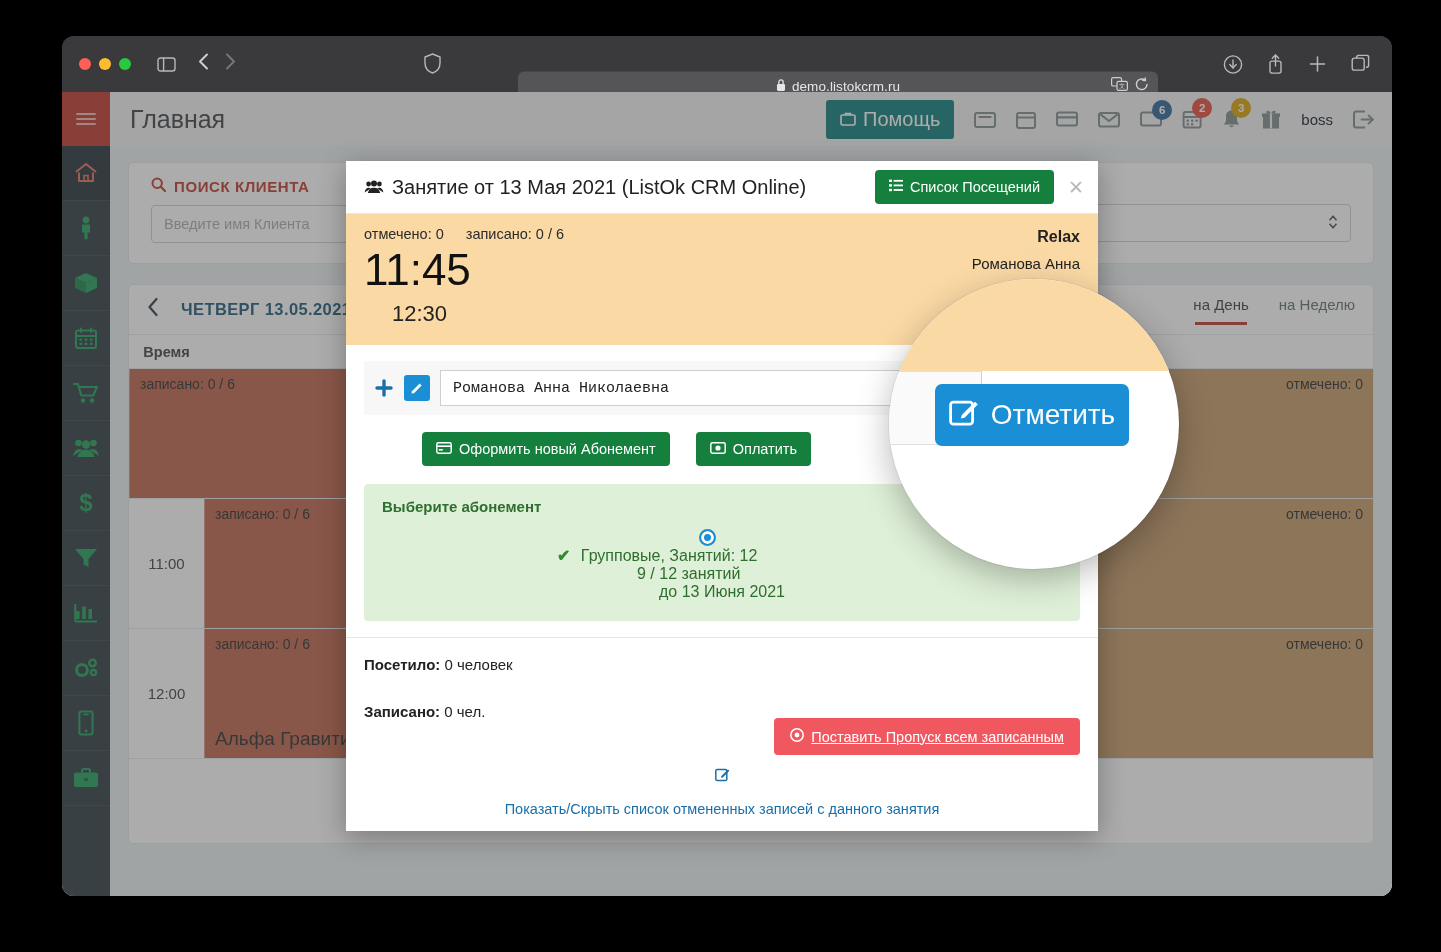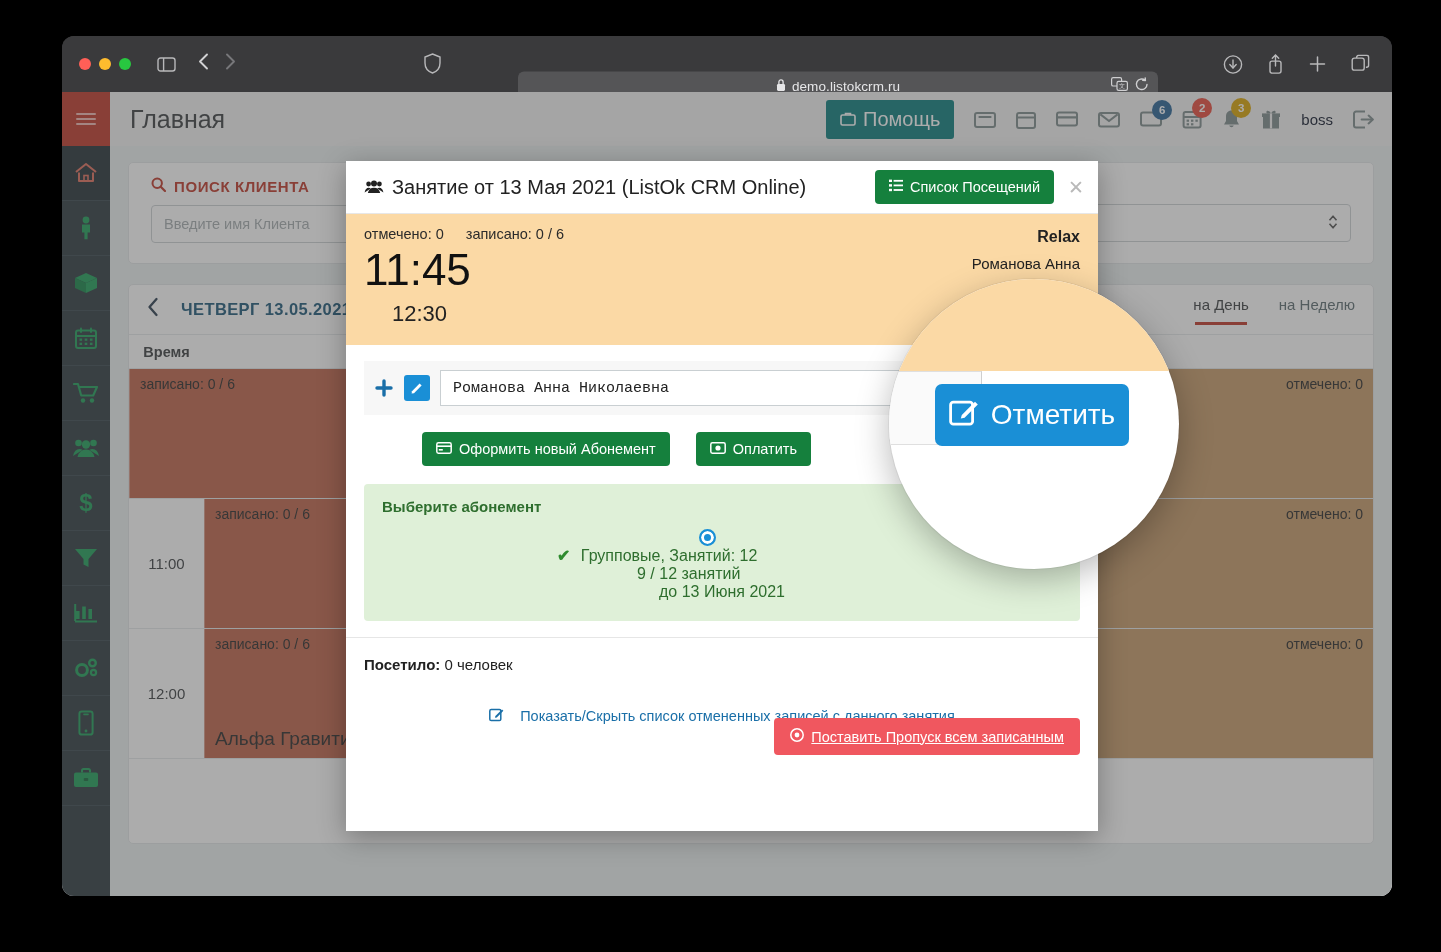--- a/index.html
+++ b/index.html
@@ -148,21 +148,21 @@
   .sub-title { color: #2e6e2e; font-weight: 700; font-size: 15px; margin-bottom: 14px; }
   .sub-row { display: flex; align-items: center; color: #2e6e2e; font-size: 16px; flex-direction: column; }
   .radio { width: 17px; height: 17px; border-radius: 50%; background: #1a8fd6; border: 2px solid #1a8fd6; box-shadow: inset 0 0 0 3px #fff; margin-right: 30px; }
   .sub-name { width: 330px; }
   .sub-count { width: 170px; }
 
   .m-foot { border-top: 1px solid #e6e6e6; margin-top: 16px; padding: 18px 18px 12px; position: relative; }
   .foot-line { font-size: 15px; color: #222; margin-bottom: 30px; }
   .foot-line b { font-weight: 700; }
   .btn-red { position: absolute; right: 18px; top: 80px; background: #f0575f; color: #fff; border-radius: 4px; padding: 10px 16px; font-size: 14.5px; display: inline-flex; align-items: center; gap: 7px; text-decoration: underline; }
-  .foot-link { text-align: center; color: #1a6fa8; font-size: 14.5px; margin-top: 34px; display: flex; align-items: center; justify-content: center; gap: 16px; }
+  .foot-link { text-align: center; color: #1a6fa8; font-size: 14.5px; margin-top: 47px; display: flex; align-items: center; justify-content: center; gap: 16px; flex-direction: column; }
 
   
   .lens {
     position: absolute; left: 827px; top: 187px; width: 290px; height: 290px;
     border-radius: 50%; background: #fff;
     box-shadow: 0 0 0 1px rgba(0,0,0,.05), 0 10px 34px rgba(0,0,0,.28);
     overflow: hidden;
   }
   .lens-inner { position: absolute; inset: 0; }
   .lens-orange { position: absolute; left: 0; top: 0; width: 290px; height: 92px; background: #fbd9a5; }
@@ -665,20 +665,24 @@
             <span>до 13 Июня 2021</span>
           </div>
         </div>
       </div>
 
       <div class="m-foot">
         <div class="foot-line">
           <b>Посетило:</b>
           <span>0 человек</span>
         </div>
+        <div class="foot-line">
+          <b>Записано:</b>
+          <span>0 чел.</span>
+        </div>
         <span class="btn-red">
           <span>
             <svg width="14" height="14" viewBox="0 0 14 14">
                   <circle cx="7" cy="7" r="6.2" fill="none" stroke="#fff" stroke-width="1.5"></circle>
                   <circle cx="7" cy="7" r="2.4" fill="#fff"></circle>
                 </svg>
           </span>
           <span>Поставить Пропуск всем записанным</span>
         </span>
         <div class="foot-link">

